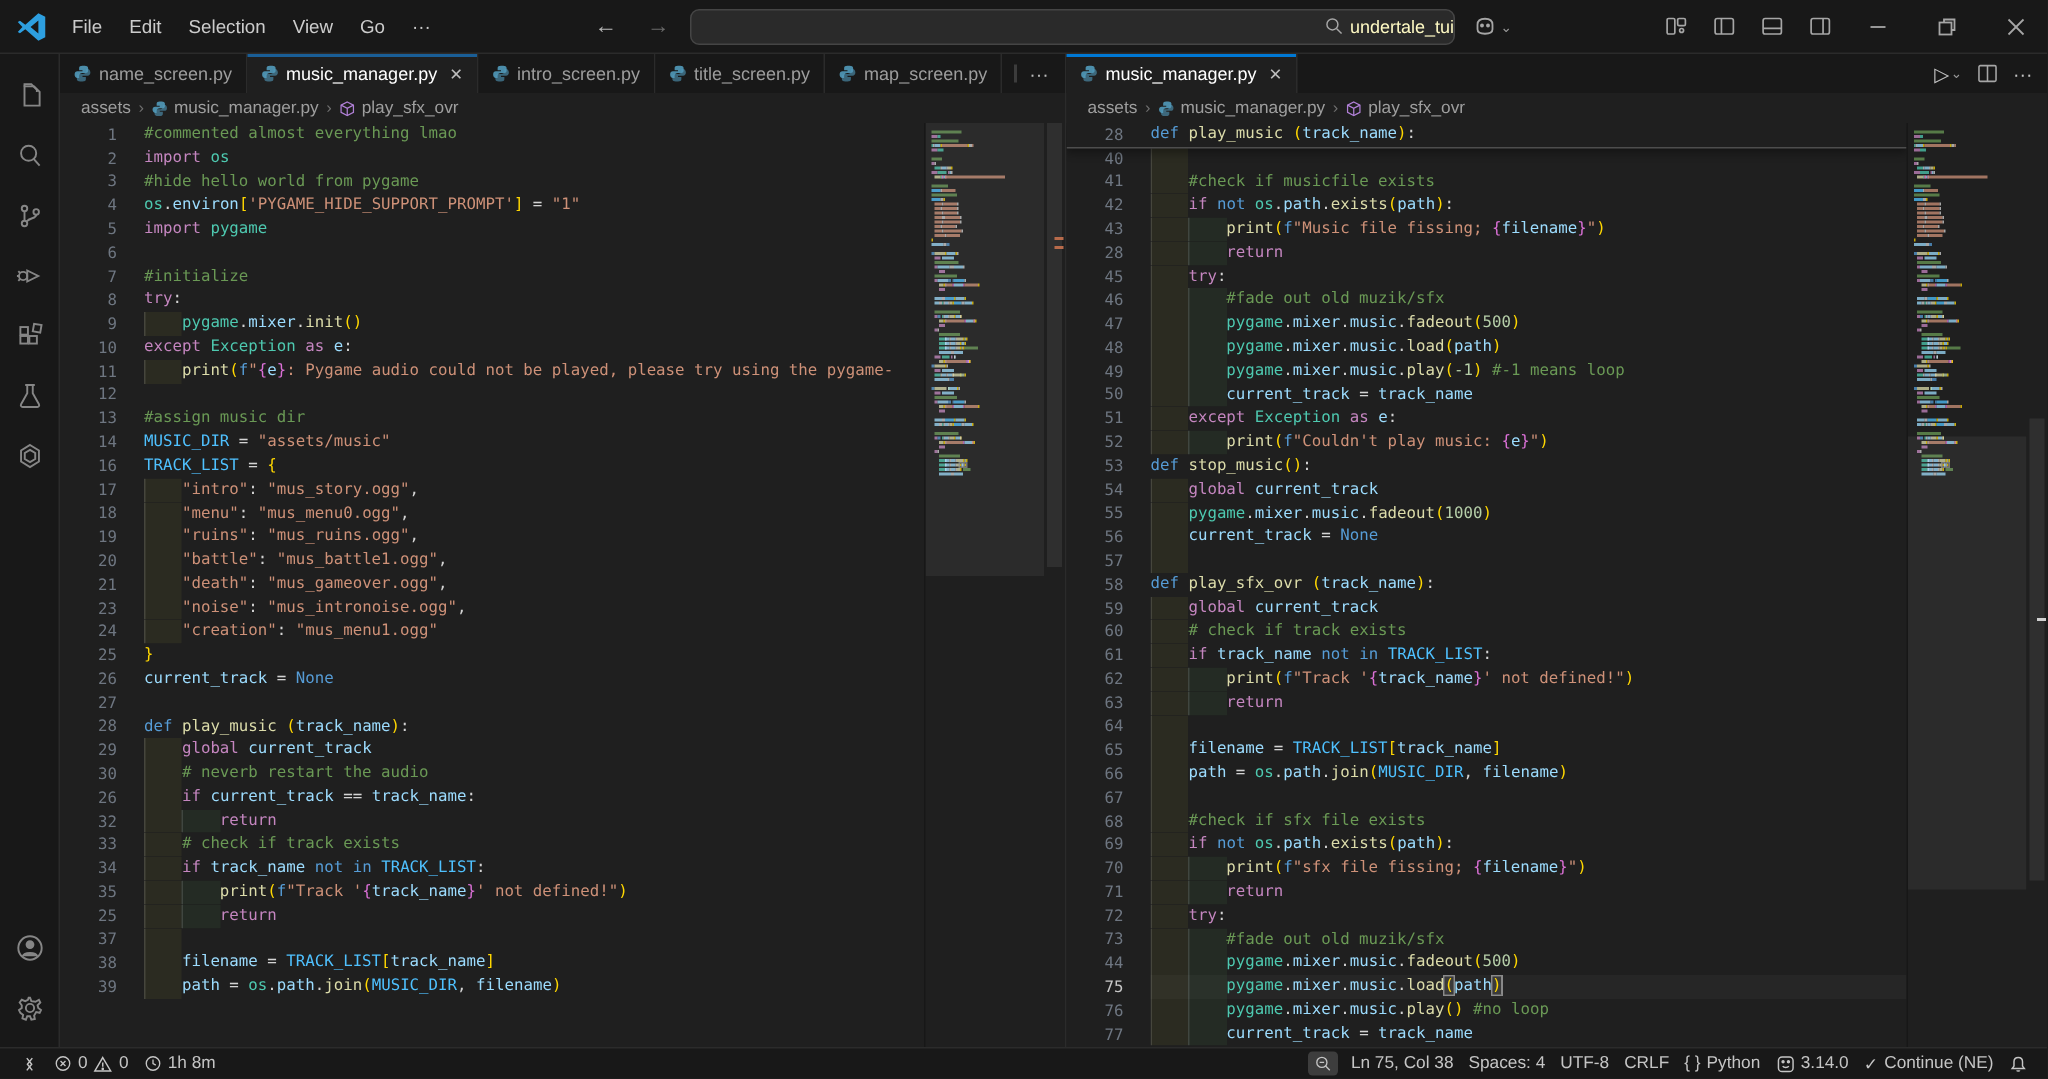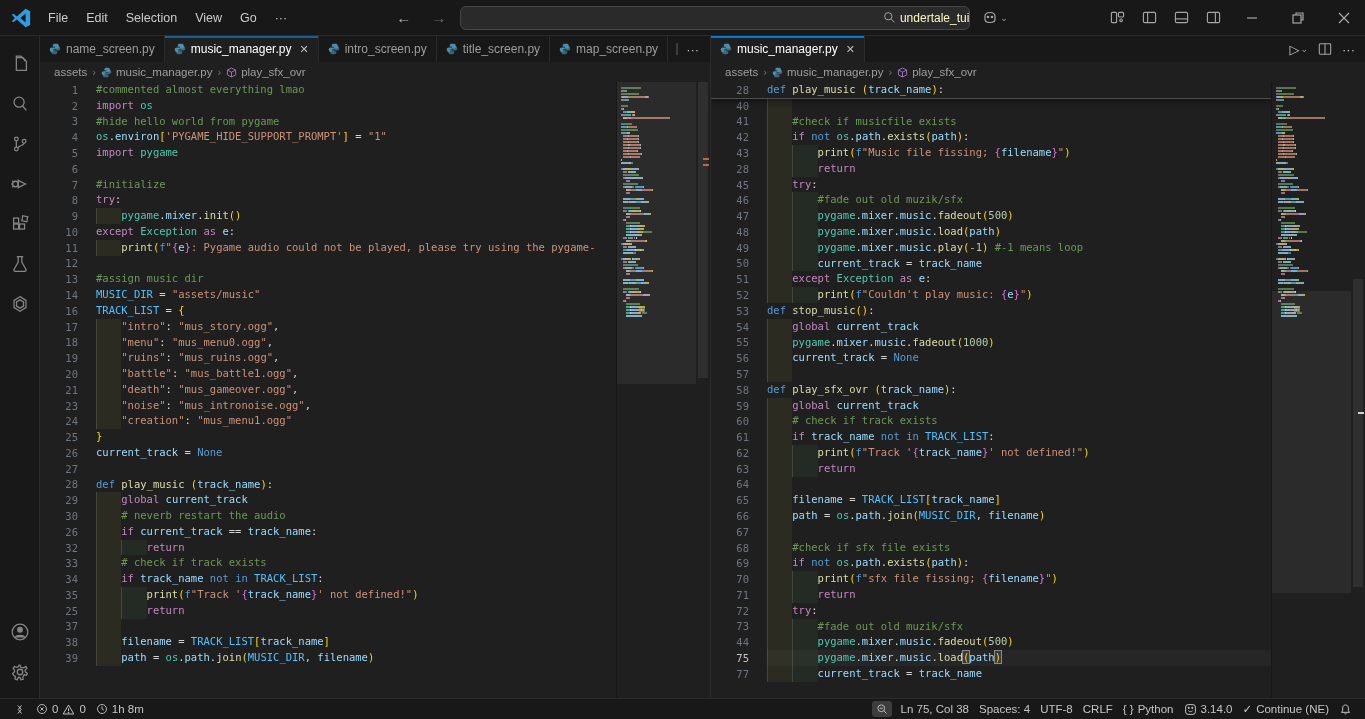--- a/index.html
+++ b/index.html
@@ -1441,20 +1441,28 @@
                 </div>
                 <div class="code-line active-line">
                   <div class="gutter">75</div>
                   <div class="line-body">
                     <i class="ind lv0" style="left: 0px; width: 25.28px;"></i>
                     <i class="ind lv1" style="left: 25.28px; width: 25.28px;"></i>
                     <span class="line-text"><span class="tk-p">        </span><span class="tk-m">pygame</span><span class="tk-p">.</span><span class="tk-v">mixer</span><span class="tk-p">.</span><span class="tk-v">music</span><span class="tk-p">.</span><span class="tk-f">load</span><span class="tk-be">(</span><span class="tk-v">path</span><span class="tk-be">)</span><span class="tk-cur"></span></span>
                   </div>
                 </div>
                 <div class="code-line">
+                  <div class="gutter">76</div>
+                  <div class="line-body">
+                    <i class="ind lv0" style="left: 0px; width: 25.28px;"></i>
+                    <i class="ind lv1" style="left: 25.28px; width: 25.28px;"></i>
+                    <span class="line-text"><span class="tk-p">        </span><span class="tk-m">pygame</span><span class="tk-p">.</span><span class="tk-v">mixer</span><span class="tk-p">.</span><span class="tk-v">music</span><span class="tk-p">.</span><span class="tk-f">play</span><span class="tk-b">()</span><span class="tk-p"> </span><span class="tk-c">#no loop</span></span>
+                  </div>
+                </div>
+                <div class="code-line">
                   <div class="gutter">77</div>
                   <div class="line-body">
                     <i class="ind lv0" style="left: 0px; width: 25.28px;"></i>
                     <i class="ind lv1" style="left: 25.28px; width: 25.28px;"></i>
                     <span class="line-text"><span class="tk-p">        </span><span class="tk-v">current_track</span><span class="tk-p"> = </span><span class="tk-v">track_name</span></span>
                   </div>
                 </div>
               </div>
           </div>
           <div class="minimap">

